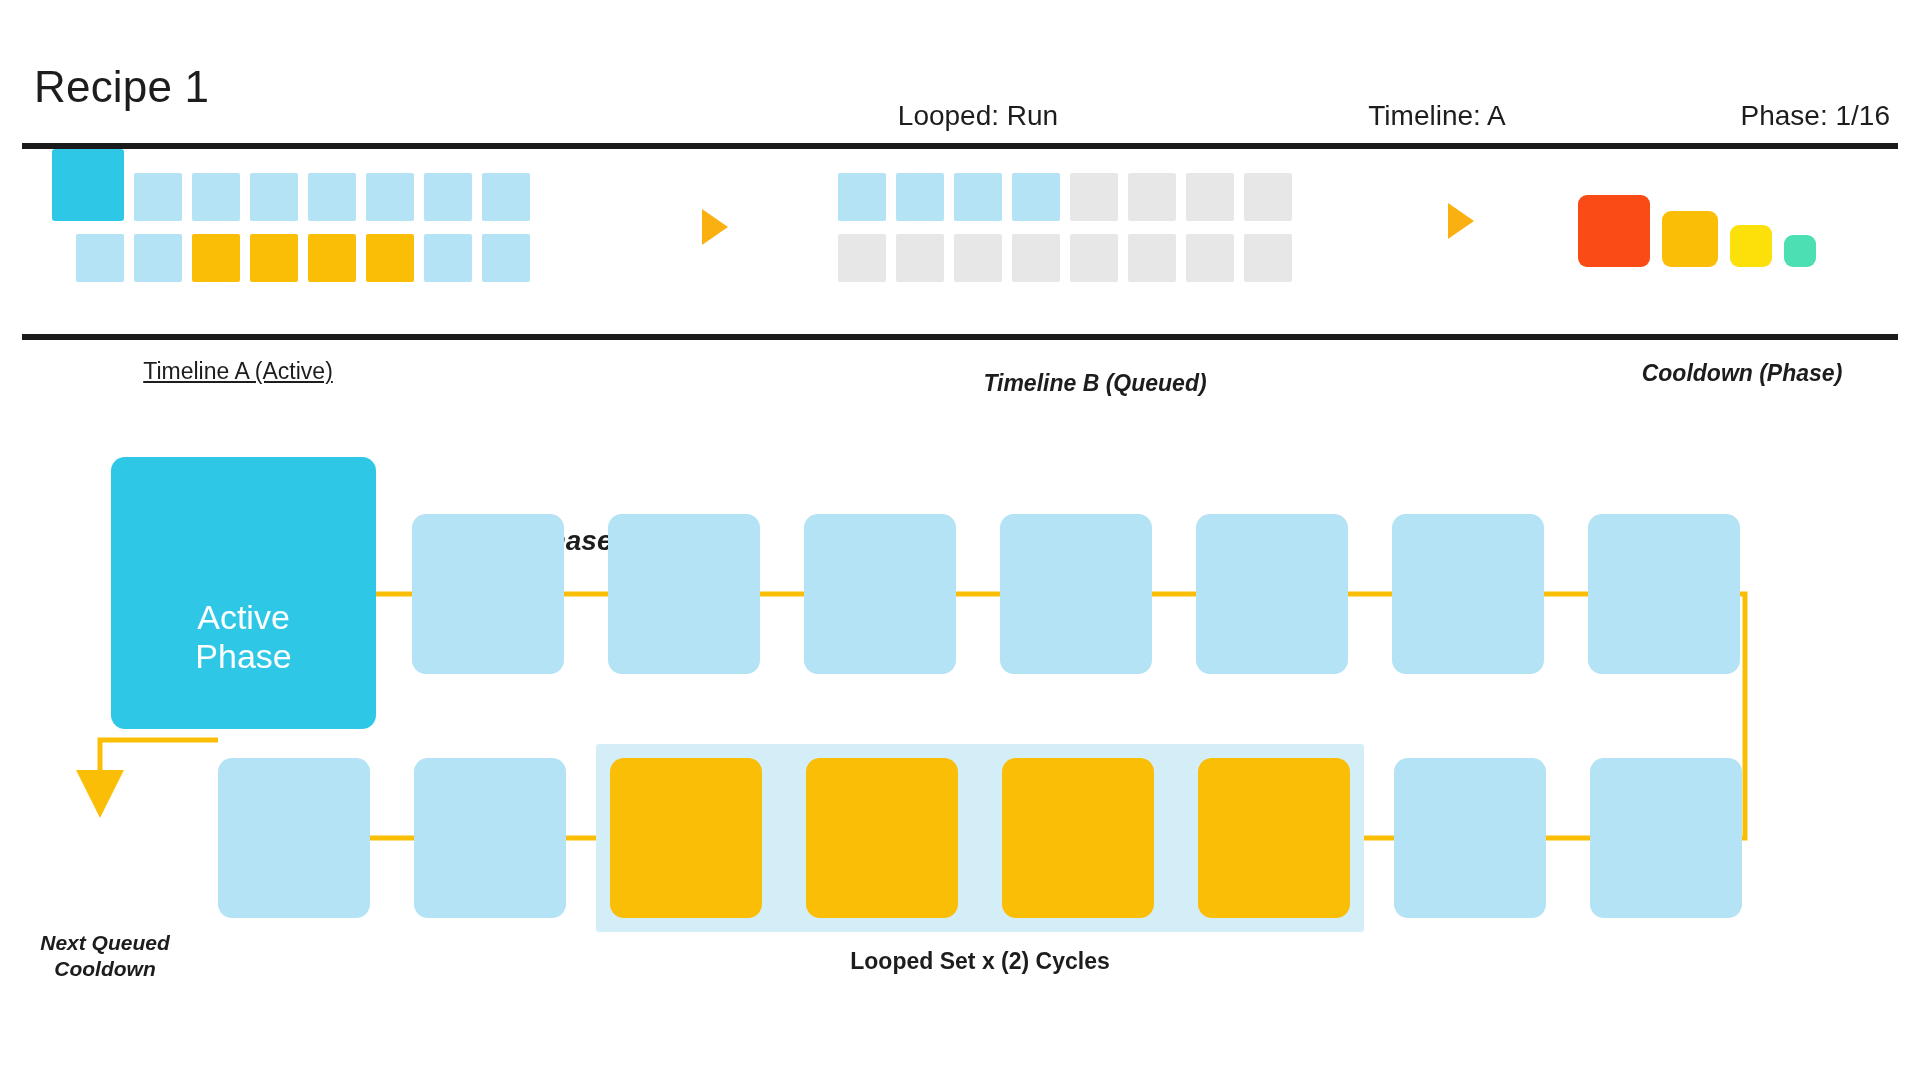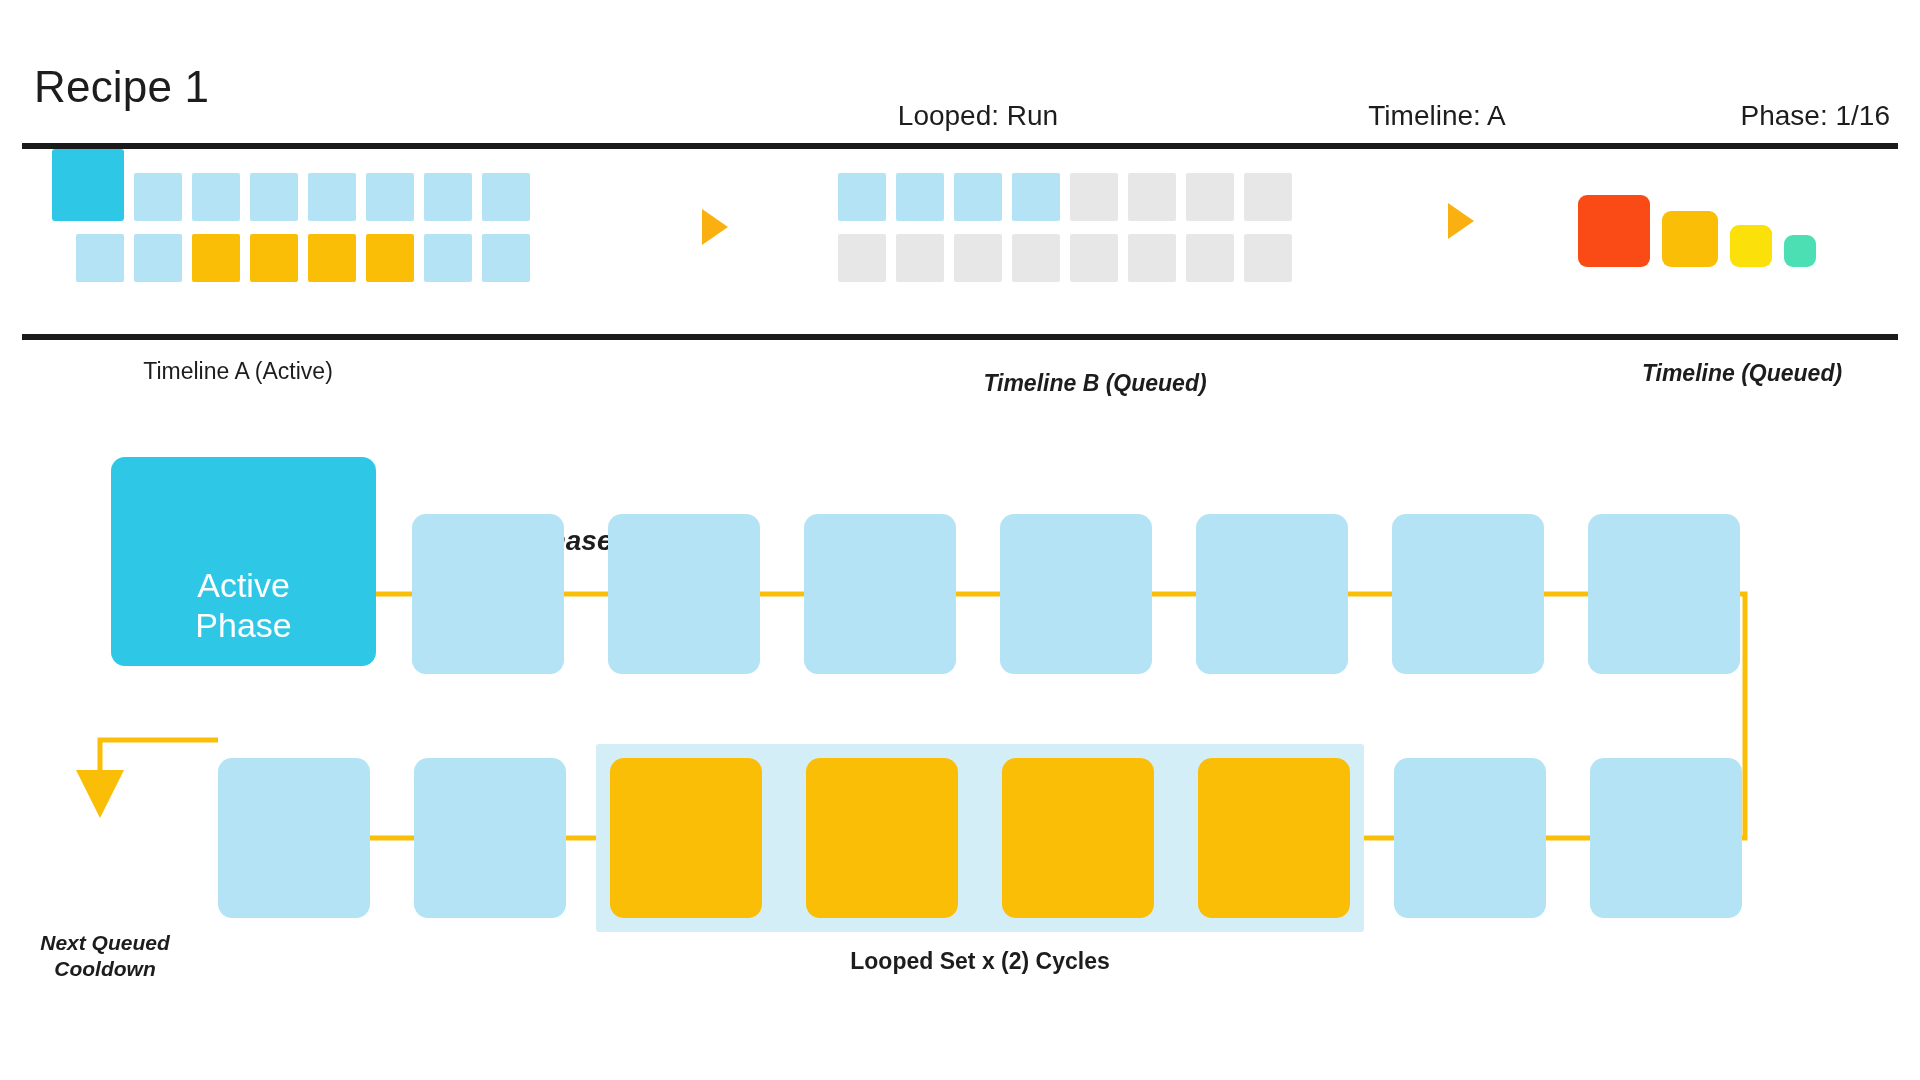--- a/index.html
+++ b/index.html
@@ -116,21 +116,21 @@
   .phase-cell {
     position: absolute;
     border-radius: 14px;
     box-sizing: border-box;
   }
   #active-phase-block {
     position: absolute;
     left: 111px;
     top: 27px;
     width: 265px;
-    height: 209px;
+    height: 272px;
     border-radius: 14px;
     color: #ffffff;
     font-size: 34px;
     line-height: 1.15;
     display: flex;
     flex-direction: column;
     align-items: center;
     justify-content: center;
     text-align: center;
     padding-top: 88px;
@@ -238,23 +238,23 @@
   <div class="strip-arrow" id="arrow-2" style="left: 1448px; top: 54px; border-left-color: rgb(251, 176, 17);"></div>
   <div id="cooldown-group" style="left: 1578px; top: 28px; height: 90px;">
       <div class="cooldown-block" style="width: 72px; height: 72px; background: rgb(250, 75, 22);"></div>
       <div class="cooldown-block" style="width: 56px; height: 56px; background: rgb(251, 190, 7);"></div>
       <div class="cooldown-block" style="width: 42px; height: 42px; background: rgb(251, 224, 10);"></div>
       <div class="cooldown-block" style="width: 32px; height: 32px; background: rgb(77, 223, 180);"></div>
     </div>
 </div>
 <div class="rule" id="rule-bottom" style="background: rgb(26, 26, 26);"></div>
 
-<div class="strip-caption" id="cap-a" style="left: 238px; top: 358px; transform: translateX(-50%);">Timeline A (Active)</div>
+<div class="strip-caption" id="cap-a" style="left: 238px; top: 358px; transform: translateX(-50%); text-decoration: underline;">Timeline A (Active)</div>
 <div class="strip-caption ital" id="cap-b" style="left: 1095px; top: 370px; transform: translateX(-50%);">Timeline B (Queued)</div>
-<div class="strip-caption ital" id="cap-c" style="left: 1742px; top: 360px; transform: translateX(-50%);">Timeline (Queued)</div>
+<div class="strip-caption ital" id="cap-c" style="left: 1742px; top: 360px; transform: translateX(-50%);">Cooldown (Phase)</div>
 
 <div id="phase-grid-region">
 
   <svg id="connectors" viewBox="0 0 1920 600" xmlns="http://www.w3.org/2000/svg">
       <line x1="376" y1="164" x2="412" y2="164" stroke="#fbbe07" stroke-width="5"></line>
       <line x1="564" y1="164" x2="608" y2="164" stroke="#fbbe07" stroke-width="5"></line>
       <line x1="760" y1="164" x2="804" y2="164" stroke="#fbbe07" stroke-width="5"></line>
       <line x1="956" y1="164" x2="1000" y2="164" stroke="#fbbe07" stroke-width="5"></line>
       <line x1="1152" y1="164" x2="1196" y2="164" stroke="#fbbe07" stroke-width="5"></line>
       <line x1="1348" y1="164" x2="1392" y2="164" stroke="#fbbe07" stroke-width="5"></line>

